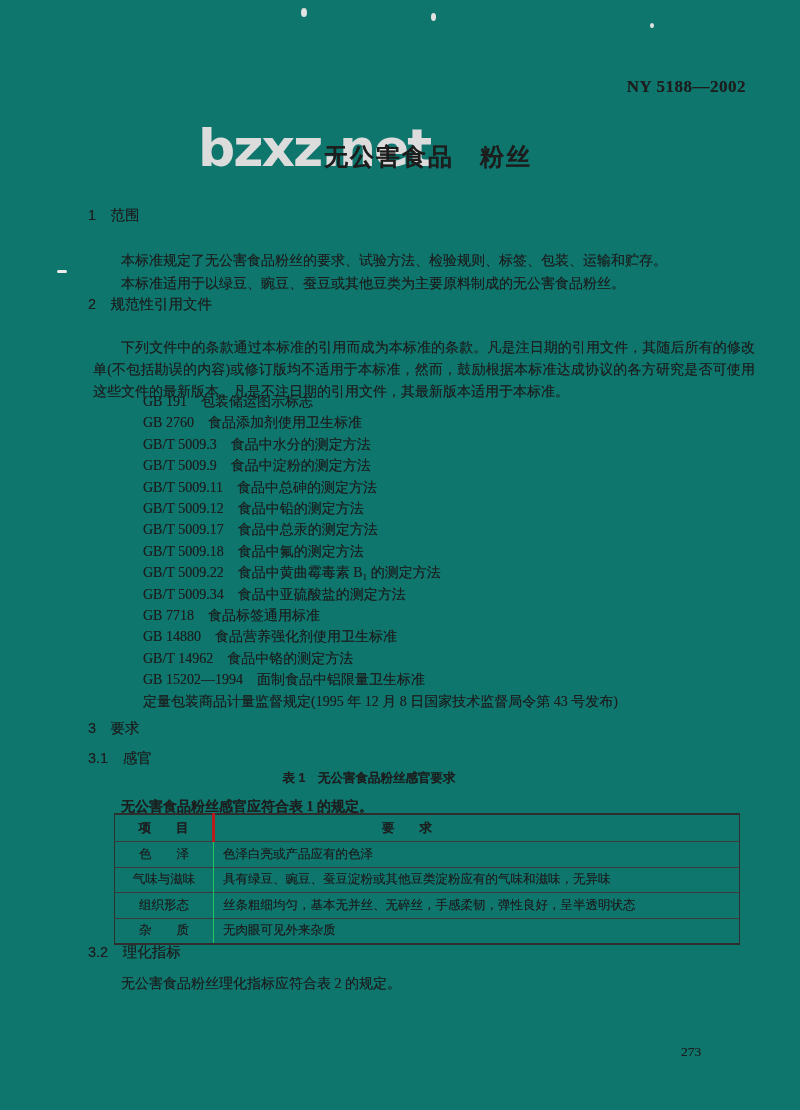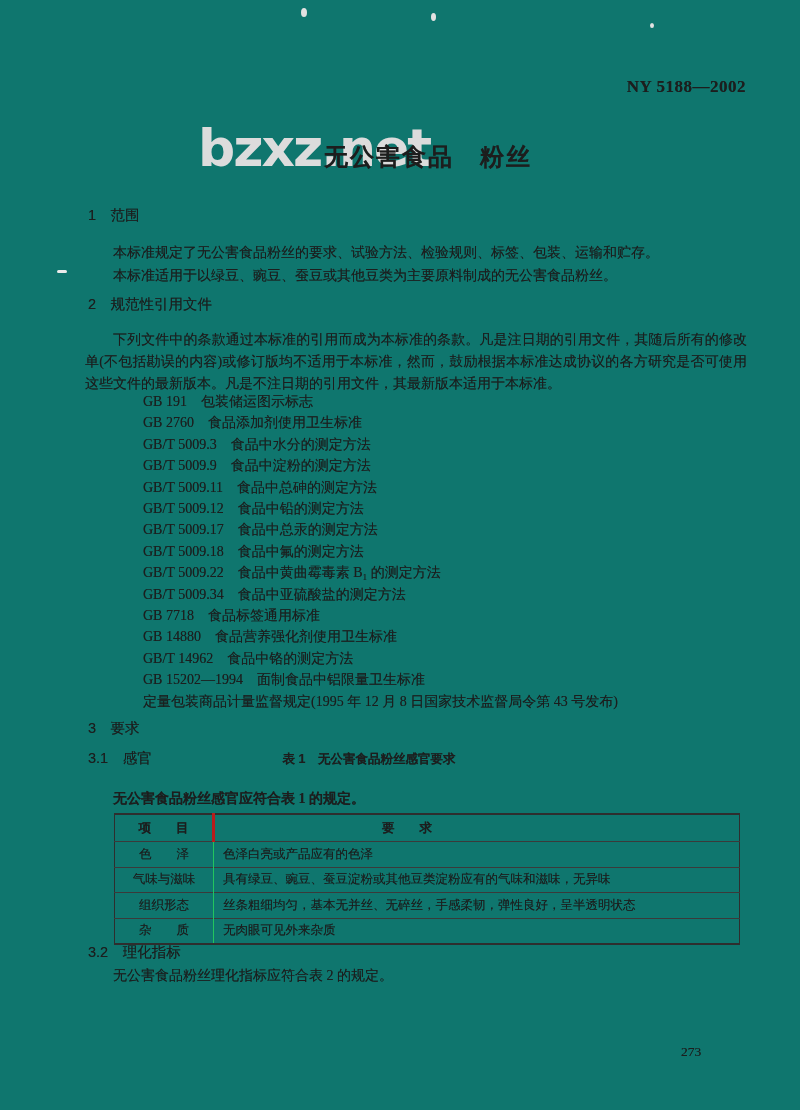--- a/index.html
+++ b/index.html
@@ -42,37 +42,37 @@
     font-family:"Liberation Sans", sans-serif;
     font-weight:normal; font-size:14.5px; z-index:1;
   }
   .s1h { top:206px; }
   .s2h { top:295px; }
   .s3h { top:719px; }
   .s31h { top:749px; }
   .s32h { top:943px; }
 
   .para {
-    position:absolute; left:85px; width:662px; margin:0;
+    position:absolute; left:85px; width:662px; margin:8px;
     font-size:14px; line-height:22px; text-indent:2em; z-index:1;
   }
   .p1 { top:242px; }
   .p2 { top:265px; }
   .s31p { top:788px;font-weight:bold; }
   .s32p { top:965px; }
   .intro { top:329px; text-align:justify; }
 
   .ref-list {
     position:absolute; left:143px; top:391px;
     font-size:14px; line-height:21.4px; z-index:1;
   }
   .ref { white-space:nowrap; }
 
   .caption {
-    position:absolute; left:114px; width:626px; top:751px; margin:0;
+    position:absolute; left:114px; width:626px; top:770px; margin:0;
     text-align:center; font-weight:bold; font-size:12.5px;
     font-family:"Liberation Sans", sans-serif;
     transform:translateX(-58px); z-index:1;
   }
   table.t1 {
     position:absolute; left:114px; top:813px; width:626px;
     border-collapse:collapse; table-layout:fixed;
     font-size:12.5px; z-index:1;
     border:1px solid #2e2e2e; border-top-width:2px; border-bottom-width:2px;
   }

